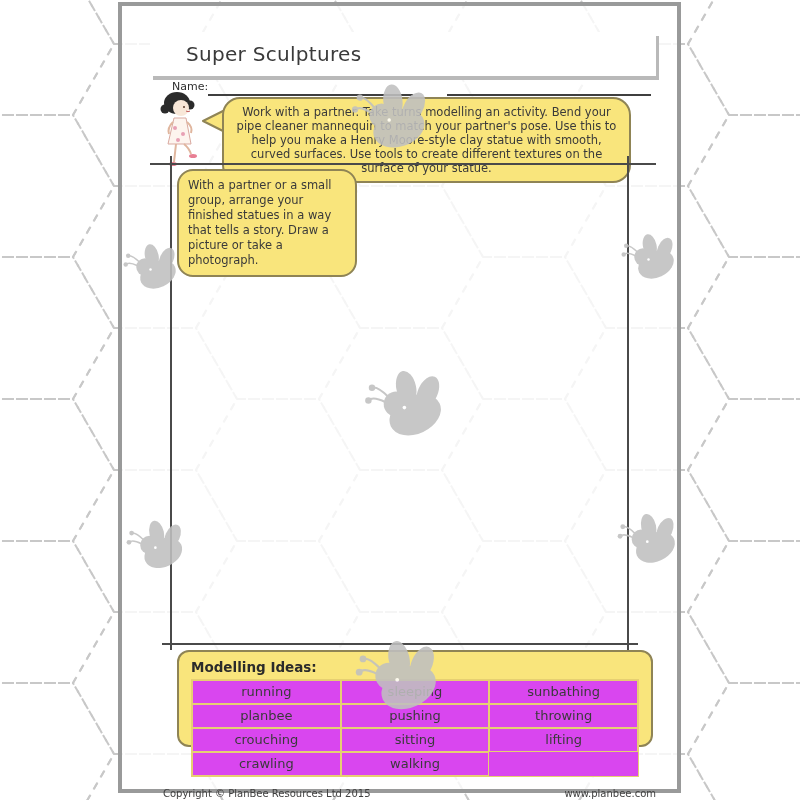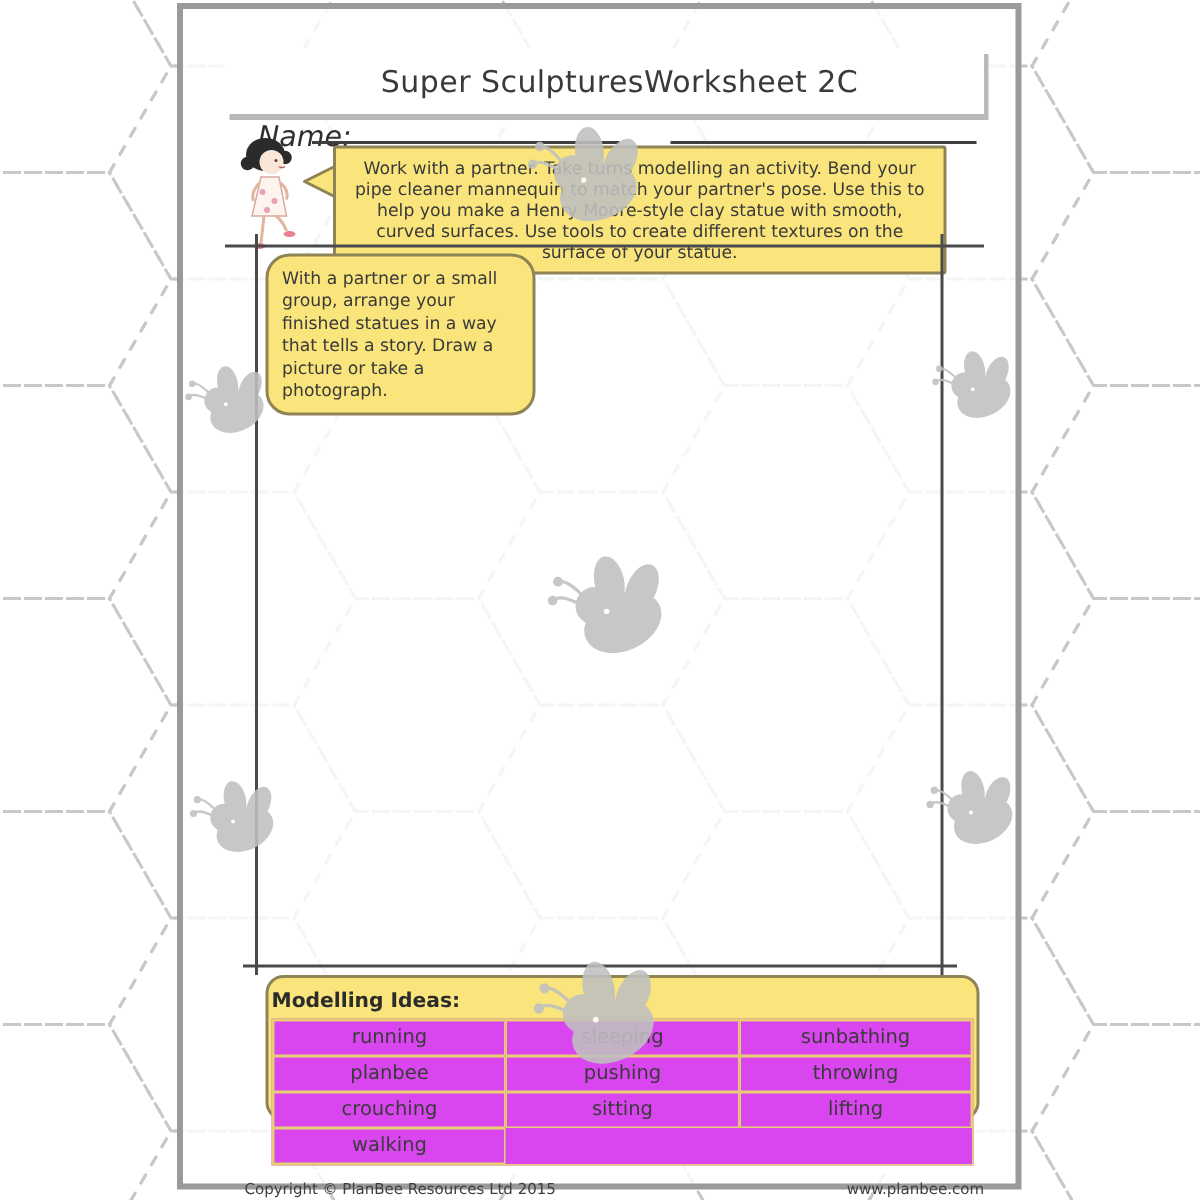--- a/index.html
+++ b/index.html
@@ -8,38 +8,38 @@
 
   #hexbg { position:absolute; left:0; top:0; width:800px; height:800px; z-index:0; }
 
   .page { position:absolute; left:118px; top:2px; width:563px; height:791px;
           background:rgba(255,255,255,0.82); border:4px solid #999a9a; z-index:1; }
 
   .abs { position:absolute; }
 
   .header-box { left:28px; top:26px; width:506px; height:44px; background:#ffffff;
                 box-shadow:3px 4px 0 #b9b9b9; display:flex; align-items:center;
-                justify-content:center; padding:0 16px 0 36px; }
+                justify-content:flex-start; padding:0 16px 0 36px; }
   .title { font-size:20px; color:#3a3a3a; letter-spacing:0.3px; }
 
-  .field-label { font-size:19px; color:#2f2f2f;font-style:italic; }
+  .field-label { font-size:11px; color:#2f2f2f; }
   .field-line { border-bottom:2px solid #3f3f3f; height:16px; }
 
   .bubble { background:#f9e57c; border:2px solid #8f8455; color:#3a3a3a; }
-  .bubble1 { left:100px; top:91px; width:409px; min-height:64px; border-radius:2px;
+  .bubble1 { left:100px; top:91px; width:409px; min-height:64px; border-radius:18px;
              font-size:11.5px; line-height:1.22; text-align:center; padding:6px 12px; }
   .bubble2 { left:55px; top:163px; width:180px; border-radius:16px;
              font-size:11.5px; line-height:1.3; padding:7px 9px; }
   .bubble-tail { left:78px; top:103px; width:26px; height:24px; }
 
   .hline { background:#4a4a4a; height:2px; }
   .vline { background:#4a4a4a; width:2px; }
 
   .ideas-panel { left:55px; top:644px; width:476px; height:97px; background:#f9e57c;
-                 border:2px solid #8f8455; border-radius:12px; padding:7px 2px; }
+                 border:2px solid #8f8455; border-radius:12px; padding:7px 12px; }
   .ideas-label { font-weight:bold; font-size:13.5px; color:#2b2b2b; }
   .ideas-table { display:grid; grid-template-columns:repeat(3,1fr); margin-top:4px;
                  border:1px solid #e6cf72; background:#d946ef; }
   .ideas-cell { border:1px solid #e6cf72; text-align:center; font-size:13px;
                 padding:3px 0 4px 0; color:#3a3a3a; }
 
   .footer { left:0px; top:746px; width:555px; display:flex; justify-content:space-between;
             padding:0 21px 0 41px; font-size:10px; color:#3f3f3f;margin-top:36px; }
 
   .bee { position:absolute; z-index:5; opacity:0.88; }
@@ -128,21 +128,20 @@
       <circle cx="6" cy="36" r="3.6" fill="#c0c0c0"></circle>
       <circle cx="46" cy="44" r="2" fill="#ffffff"></circle>
     </g>
   </defs>
 </svg>
 
 <div class="page">
 
   <div class="abs header-box">
     <span class="title">Super Sculptures</span>
-    <span class="title">Worksheet 2C</span>
   </div>
 
   <span class="abs field-label" style="left:50px; top:74px;">Name:</span>
   <div class="abs field-line" style="left:86px; top:74px; width:205px;"></div>
   <span class="abs field-label" style="left:295px; top:74px;margin-top:44px;">Date:</span>
   <div class="abs field-line" style="left:325px; top:74px; width:204px;"></div>
 
   <svg class="abs girl-svg" viewBox="0 0 54 80">
     <ellipse cx="24" cy="13" rx="13" ry="11" fill="#2b2b2b"></ellipse>
     <circle cx="12" cy="19" r="4.5" fill="#2b2b2b"></circle>
@@ -179,20 +178,21 @@
     <div class="ideas-table">
       <div class="ideas-cell">running</div>
       <div class="ideas-cell">sleeping</div>
       <div class="ideas-cell">sunbathing</div>
       <div class="ideas-cell">planbee</div>
       <div class="ideas-cell">pushing</div>
       <div class="ideas-cell">throwing</div>
       <div class="ideas-cell">crouching</div>
       <div class="ideas-cell">sitting</div>
       <div class="ideas-cell">lifting</div>
+      <div class="ideas-cell">crawling</div>
       <div class="ideas-cell">walking</div>
     </div>
   </div>
 
   <div class="abs footer">
     <span>Copyright © PlanBee Resources Ltd 2015</span>
     <span>www.planbee.com</span>
   </div>
 
   <svg class="bee" style="left:223px; top:76px; width:96px; height:70px;" viewBox="0 0 100 80">

